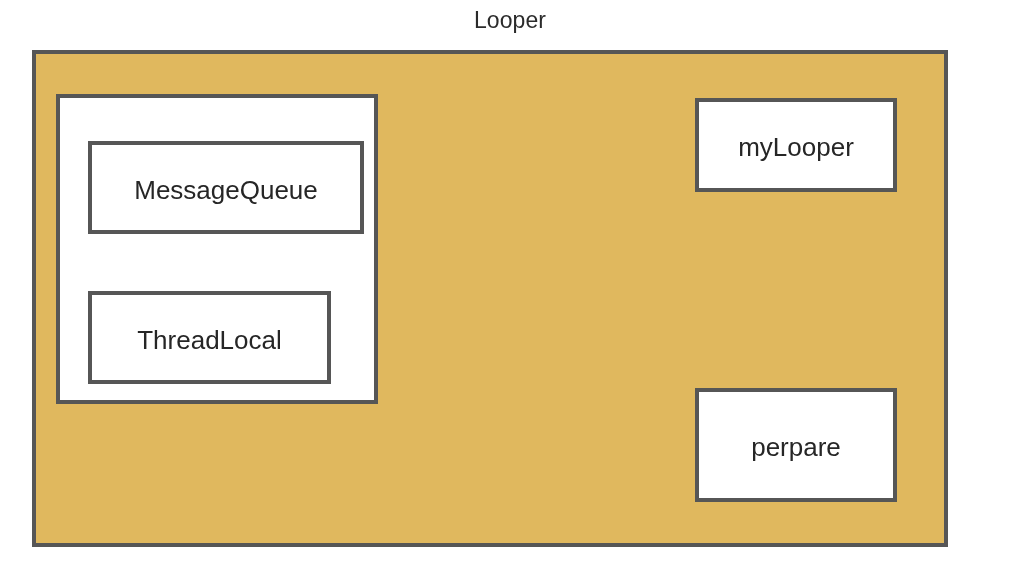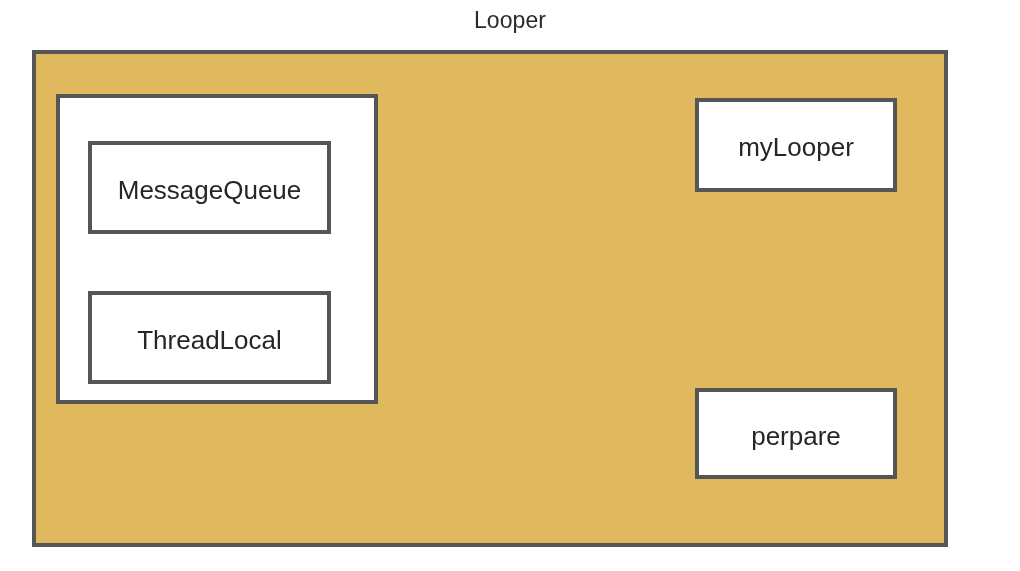--- a/index.html
+++ b/index.html
@@ -81,21 +81,21 @@
     color: #262626;
     font-weight: 400;
     white-space: nowrap;
     overflow: hidden;
   }
 
   
   #node-messagequeue {
     left: 88px;
     top: 141px;
-    width: 243px;
+    width: 276px;
     height: 93px;
   }
   #node-threadlocal {
     left: 88px;
     top: 291px;
     width: 243px;
     height: 93px;
   }
 
   
@@ -108,21 +108,21 @@
   #node-loop {
     left: 695px;
     top: 238px;
     width: 202px;
     height: 93px;
   }
   #node-perpare {
     left: 695px;
     top: 388px;
     width: 202px;
-    height: 91px;
+    height: 114px;
   }
 
   
   .node-box .node-label {
     top: 50%;
     transform: translateY(-44%);
   }
 </style>
 </head>
 <body>

